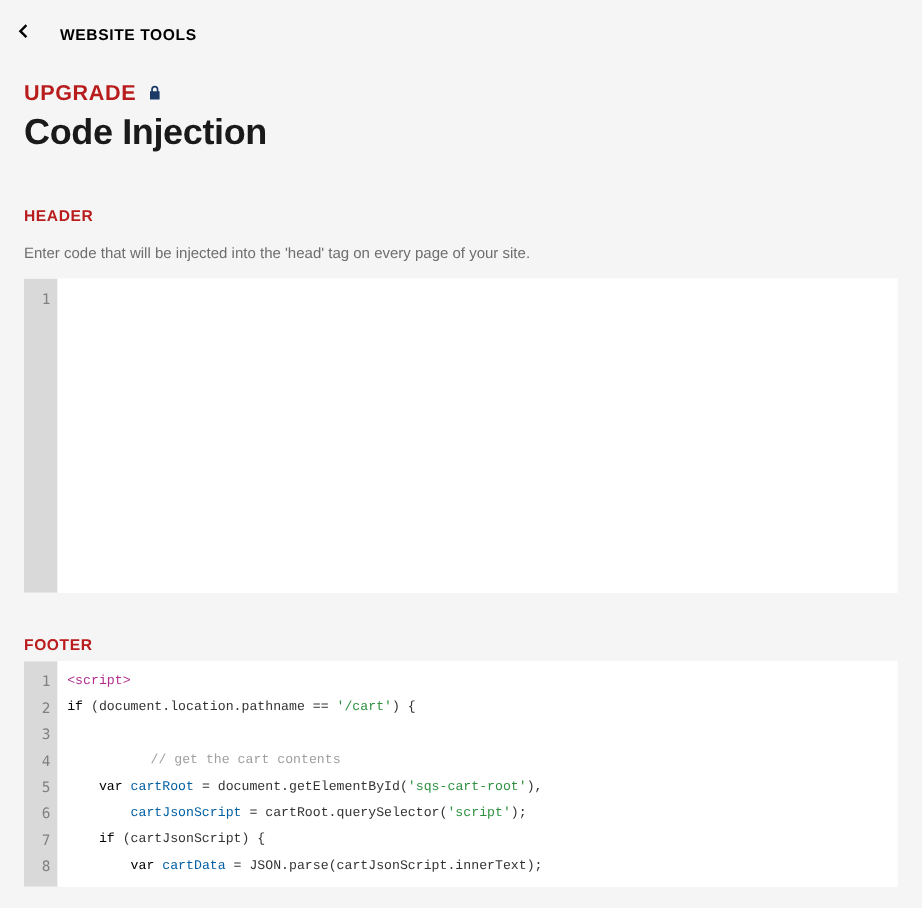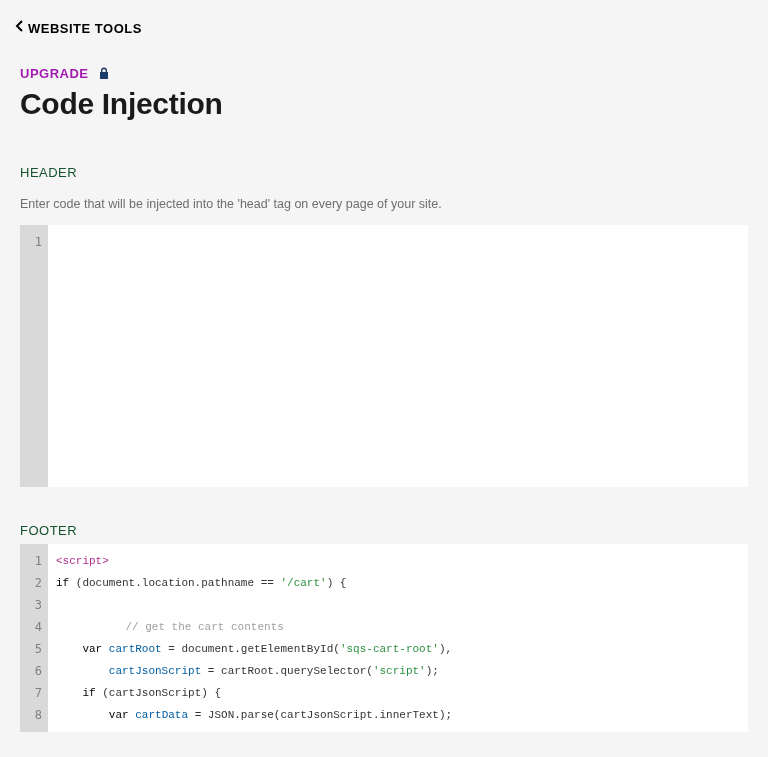--- a/index.html
+++ b/index.html
@@ -7,21 +7,21 @@
       font-family: -apple-system, BlinkMacSystemFont, "Segoe UI", Helvetica, Arial, sans-serif;
       background: #f5f5f5;
       width: 768px;
       height: 757px;
       overflow: hidden;
     }
     .topbar {
       display: flex;
       align-items: center;
       padding: 18px 12px;
-      gap: 0;
+      gap: 22px;
     }
     .topbar-back {
       display: inline-flex;
       align-items: center;
       cursor: pointer;
     }
     .topbar-title {
       font-size: 13px;
       font-weight: 600;
       letter-spacing: 0.5px;
@@ -29,43 +29,43 @@
     .content {
       padding: 10px 20px 0 20px;
     }
     .upgrade-row {
       display: flex;
       align-items: center;
       gap: 8px;
       margin-bottom: 6px;
     }
     .upgrade-label {
-      color: #a21caf;
-      font-size: 13px;
+      color: #b91c1c;
+      font-size: 18px;
       font-weight: 700;
       letter-spacing: 0.5px;
     }
     .lock-icon {
       color: #1b3a66;
       display: inline-flex;
       position: relative;
       top: -1px;
     }
     .page-title {
       font-size: 30px;
       font-weight: 600;
       color: #1a1a1a;
       margin-bottom: 44px;
       letter-spacing: -0.3px;
     }
     .section-label {
       font-size: 13px;
-      font-weight: 400;
+      font-weight: 700;
       letter-spacing: 0.5px;
-      color: #14532d;
+      color: #b91c1c;
       margin-bottom: 6px;
     }
     .section-help {
       font-size: 12.5px;
       color: #6e6e6e;
       margin-bottom: 14px;
       margin-top: 17px;
     }
     .editor {
       display: flex;

